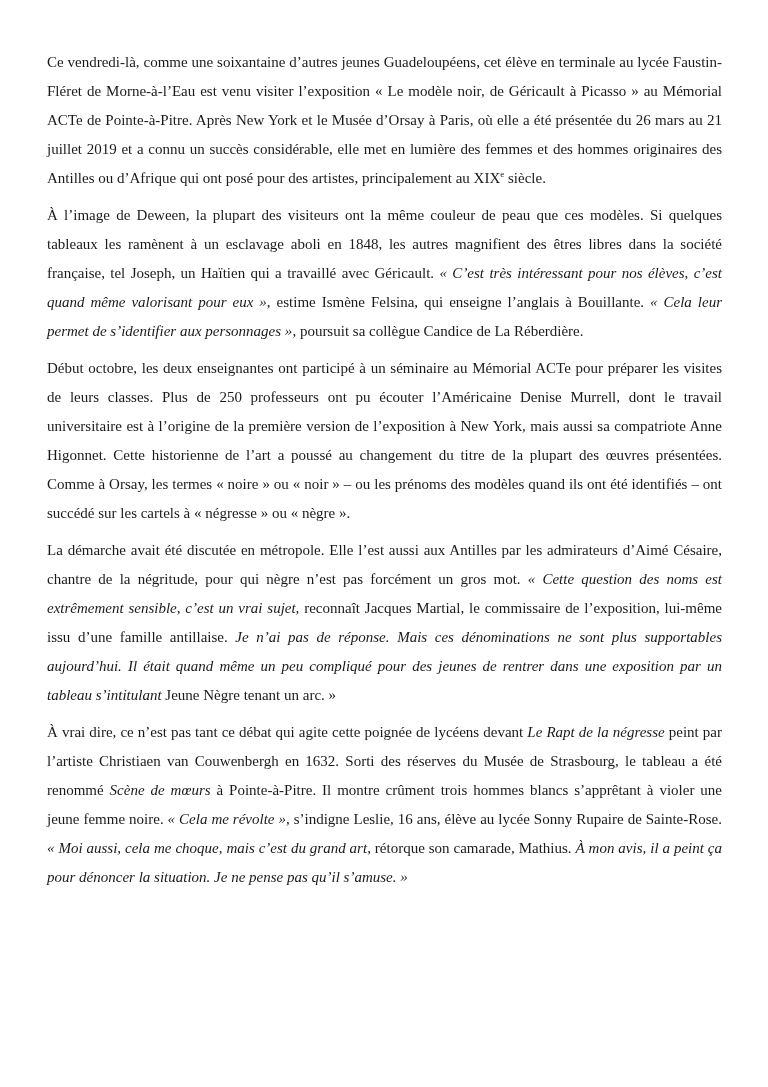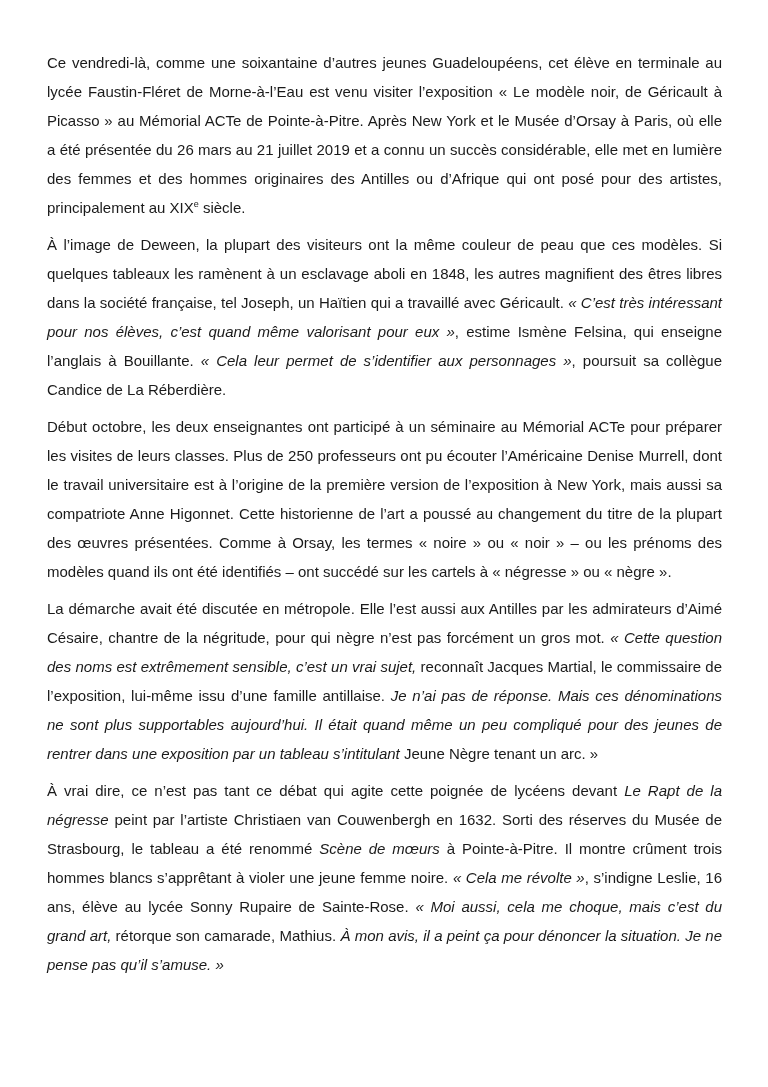--- a/index.html
+++ b/index.html
@@ -11,21 +11,21 @@
     width: 768px;
     height: 1087px;
     overflow: hidden;
   }
   .page {
     box-sizing: border-box;
     width: 768px;
     height: 1087px;
     padding: 48px 46px 0 47px;
     background: #ffffff;
-    font-family: Liberation Sans, sans-serif;
+    font-family: Liberation Serif, serif;
     font-size: 15px;
     line-height: 29px;
     color: #1a1a1a;
     text-align: justify;
     overflow: hidden;
   }
   .article p {
     margin: 0 0 8px 0;
     text-align: justify;
   }

